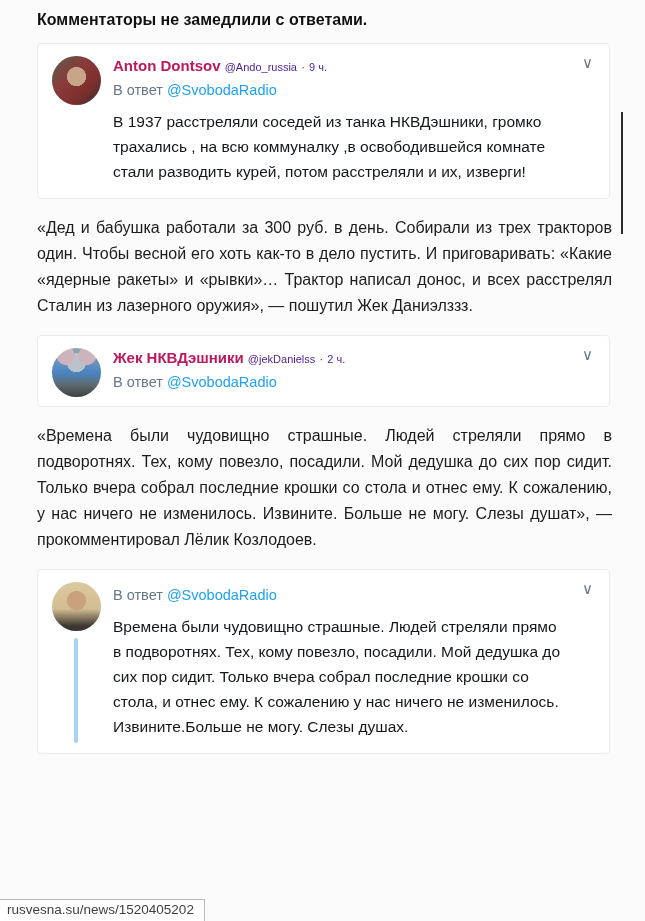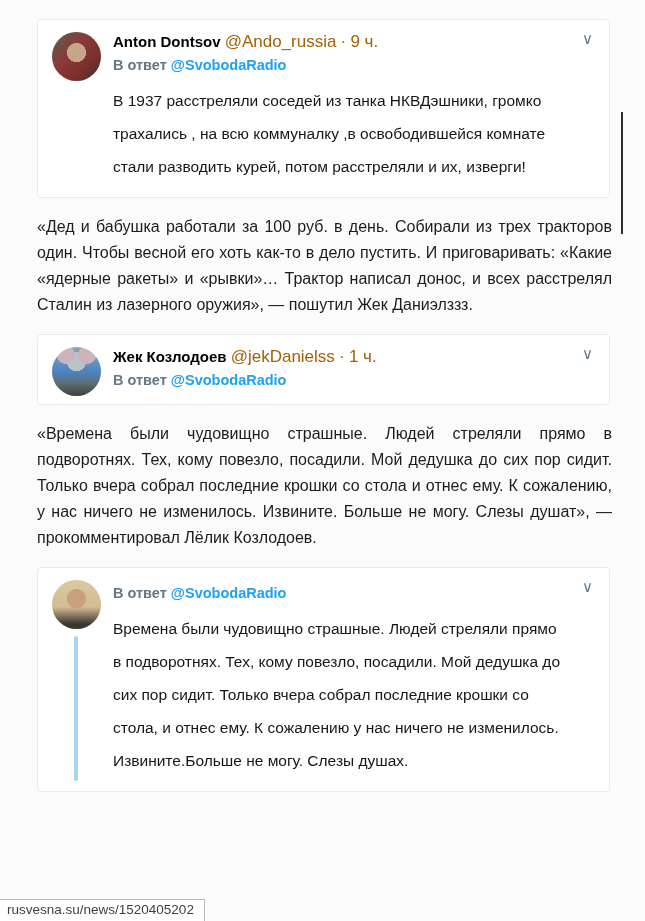--- a/index.html
+++ b/index.html
@@ -59,28 +59,28 @@
     position: absolute;
     left: 36px;
     top: 68px;
     bottom: 10px;
     width: 4px;
     border-radius: 2px;
     background: #a8d4f0;
   }
   .tweet-body { margin-left: 63px; }
   .tweet-header { font-size: 15px; line-height: 20px; padding-right: 40px; }
-  .tweet-name { font-weight: bold; color: #000000; text-decoration: none; }
-  .tweet-meta { color: #a16207; font-size: 17px; margin-top: 42px; }
-  .reply-line { font-size: 14.5px; line-height: 20px; margin-top: 3px; color: #657786; font-weight: bold; }
+  .tweet-name { font-weight: bold; color: #be185d; text-decoration: none; }
+  .tweet-meta { color: #4c1d95; font-size: 11px; margin-top: 42px; }
+  .reply-line { font-size: 14.5px; line-height: 20px; margin-top: 3px; color: #657786; }
   .reply-link { color: #1da1f2; text-decoration: none; }
   .tweet-text {
     margin-top: 9px;
     font-size: 15.5px;
-    line-height: 33px;
+    line-height: 25px;
     color: #14171a;
     padding-right: 34px;
   }
   .chevron {
     position: absolute;
     right: 16px; top: 10px;
     color: #657786;
     font-size: 15px;
     cursor: pointer;
   }
@@ -100,52 +100,53 @@
     padding: 2px 10px 4px 8px;
     font-size: 13.5px;
     color: #3f3f3f;
   }
 </style>
 </head>
 <body>
 
 <div class="page">
 
+  <h2 class="article-heading">Комментаторы не замедлили с ответами.</h2>
 
 
   <div class="tweet-card">
     <div class="avatar av1"></div>
     <span class="chevron">∨</span>
     <div class="tweet-body">
       <div class="tweet-header">
         <a href="#" class="tweet-name">Anton Dontsov</a>
         <span class="tweet-meta">@Ando_russia</span>
         <span class="tweet-meta">·</span>
         <span class="tweet-meta">9 ч.</span>
       </div>
       <div class="reply-line">
         <span>В ответ</span>
         <a href="#" class="reply-link">@SvobodaRadio</a>
       </div>
       <div class="tweet-text">В 1937 расстреляли соседей из танка НКВДэшники, громко трахались , на всю коммуналку ,в освободившейся комнате стали разводить курей, потом расстреляли и их, изверги!</div>
     </div>
   </div>
 
-  <p class="article-paragraph">«Дед и бабушка работали за 100 руб. в день. Собирали из трех тракторов один. Чтобы весной его хоть как-то в дело пустить. И приговаривать: «Какие «ядерные ракеты» и «рывки»… Трактор написал донос, и всех расстрелял Сталин из лазерного оружия», — пошутил Жек Даниэлззз.</p>
+  <p class="article-paragraph">«Дед и бабушка работали за 300 руб. в день. Собирали из трех тракторов один. Чтобы весной его хоть как-то в дело пустить. И приговаривать: «Какие «ядерные ракеты» и «рывки»… Трактор написал донос, и всех расстрелял Сталин из лазерного оружия», — пошутил Жек Даниэлззз.</p>
 
   <div class="tweet-card">
     <div class="avatar av2"></div>
     <div class="thread-line"></div>
     <span class="chevron">∨</span>
     <div class="tweet-body">
       <div class="tweet-header">
-        <a href="#" class="tweet-name">Жек Козлодоев</a>
+        <a href="#" class="tweet-name">Жек НКВДэшники</a>
         <span class="tweet-meta">@jekDanielss</span>
         <span class="tweet-meta">·</span>
-        <span class="tweet-meta">1 ч.</span>
+        <span class="tweet-meta">2 ч.</span>
       </div>
       <div class="reply-line">
         <span>В ответ</span>
         <a href="#" class="reply-link">@SvobodaRadio</a>
       </div>
     </div>
   </div>
 
   <p class="article-paragraph">«Времена были чудовищно страшные. Людей стреляли прямо в подворотнях. Тех, кому повезло, посадили. Мой дедушка до сих пор сидит. Только вчера собрал последние крошки со стола и отнес ему. К сожалению, у нас ничего не изменилось. Извините. Больше не могу. Слезы душат», — прокомментировал Лёлик Козлодоев.</p>
 

